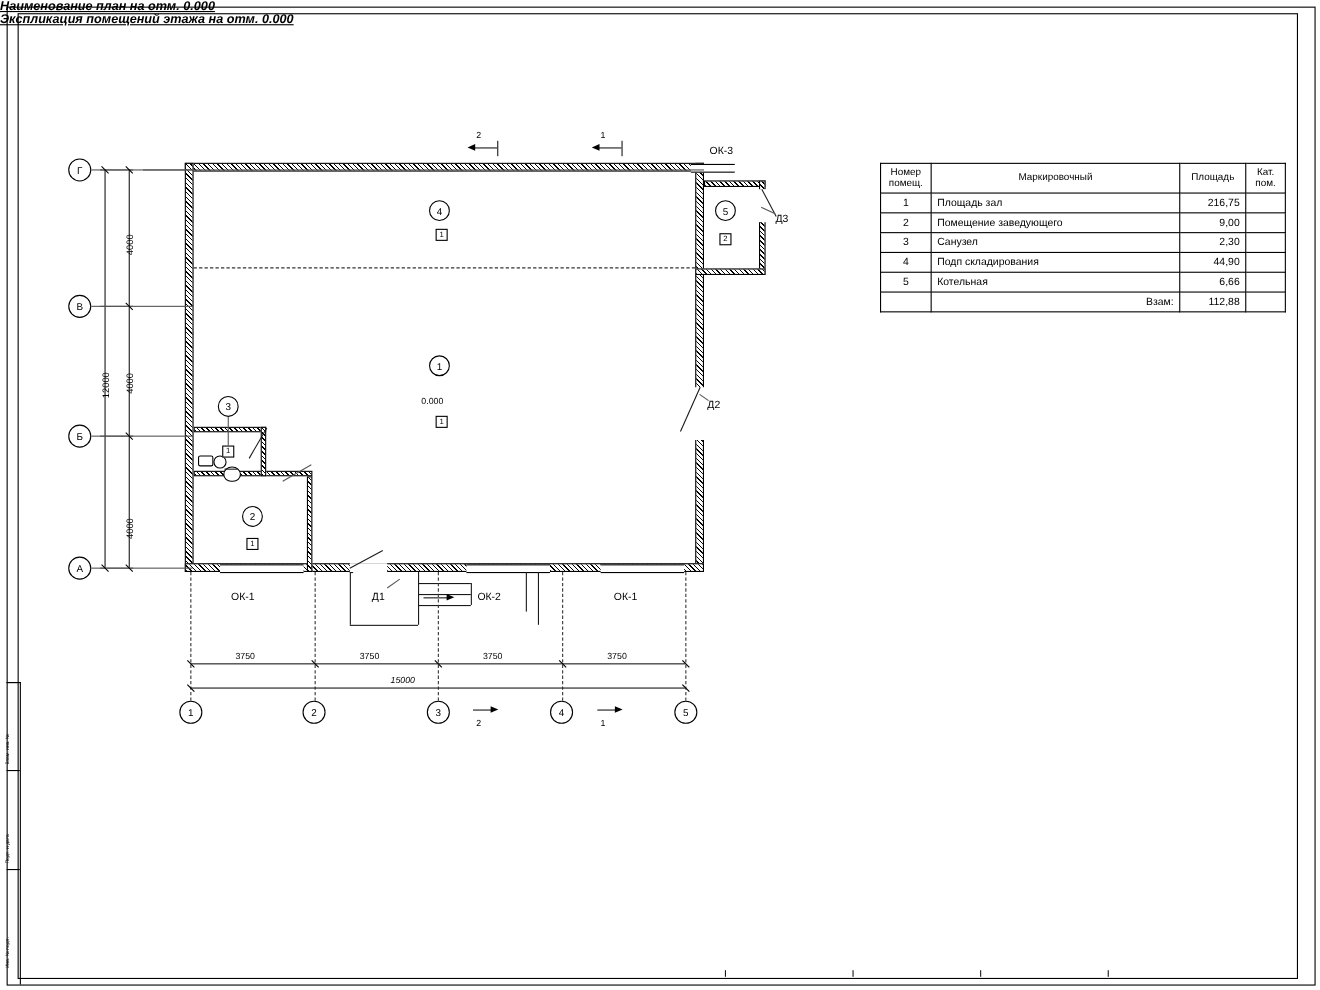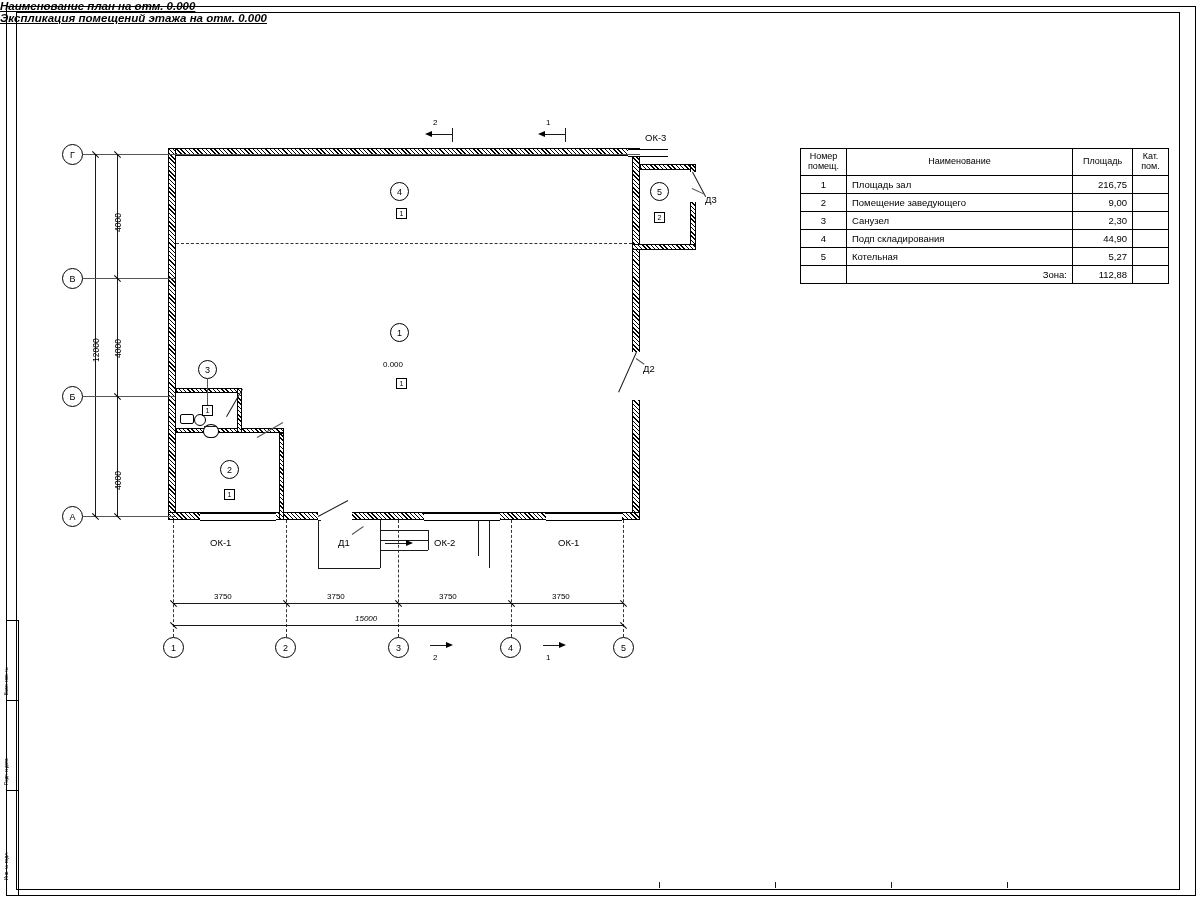--- a/index.html
+++ b/index.html
@@ -199,21 +199,21 @@
   <div class="vl" style="left:891px; top:882px; height:6px;"></div>
   <div class="vl" style="left:1007px; top:882px; height:6px;"></div>
 
   <div class="title" style="left:310px; top:61px;">Наименование план на отм. 0.000</div>
   <div class="title" style="left:820px; top:61px;">Экспликация помещений этажа на отм. 0.000</div>
 
   <table class="exp-table" style="left:800px; top:148px;">
     <thead>
       <tr>
         <th class="c-num">Номер помещ.</th>
-        <th class="c-name">Наименование</th>
+        <th class="c-name">Маркировочный</th>
         <th class="c-area">Площадь</th>
         <th class="c-cat">Кат. пом.</th>
       </tr>
     </thead>
     <tbody>
       <tr>
         <td class="c-num">1</td>
         <td class="c-name">Площадь зал</td>
         <td class="c-area">216,75</td>
         <td class="c-cat"></td>
@@ -232,26 +232,26 @@
       </tr>
       <tr>
         <td class="c-num">4</td>
         <td class="c-name">Подп складирования</td>
         <td class="c-area">44,90</td>
         <td class="c-cat"></td>
       </tr>
       <tr>
         <td class="c-num">5</td>
         <td class="c-name">Котельная</td>
-        <td class="c-area">5,27</td>
+        <td class="c-area">6,66</td>
         <td class="c-cat"></td>
       </tr>
       <tr>
         <td class="c-num"></td>
-        <td class="c-name total-label">Зона:</td>
+        <td class="c-name total-label">Взам:</td>
         <td class="c-area">112,88</td>
         <td class="c-cat"></td>
       </tr>
     </tbody>
   </table>
 
   <div class="wall" style="left:168px; top:148px; width:472px; height:8px;"></div>
   <div class="wall" style="left:168px; top:148px; width:8px; height:372px;"></div>
   <div class="wall" style="left:632px; top:148px; width:8px; height:372px;"></div>
   <div class="wall" style="left:168px; top:512px; width:472px; height:8px;"></div>

